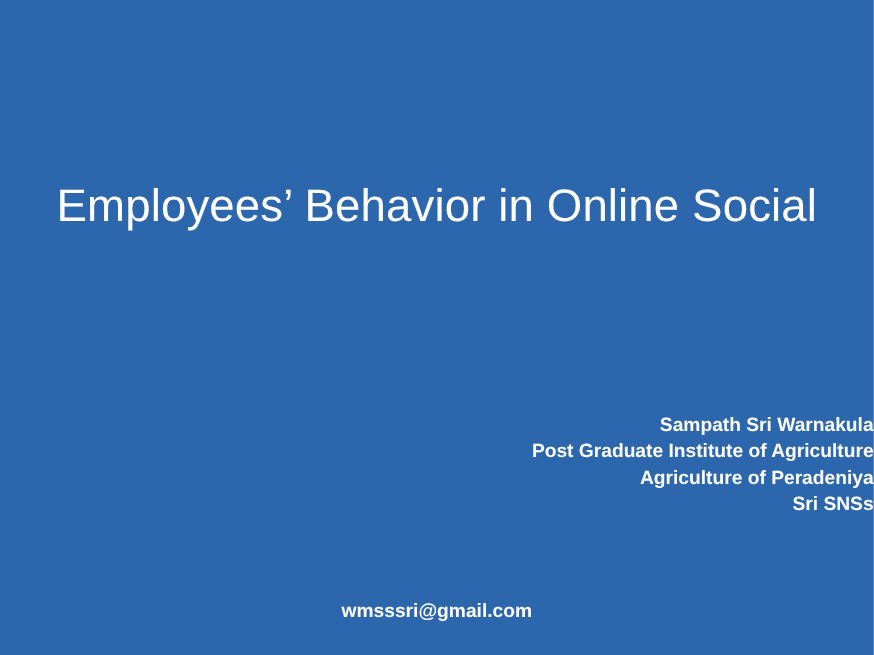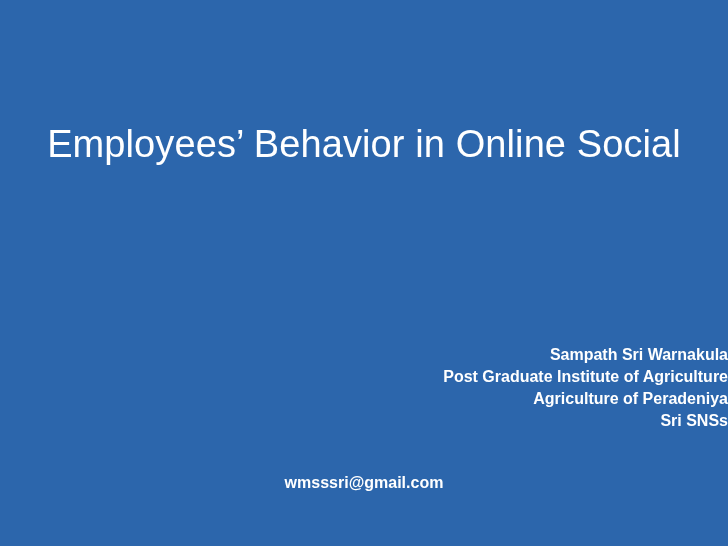--- a/index.html
+++ b/index.html
@@ -15,21 +15,21 @@
   .slide {
     position: relative;
     width: 728px;
     height: 546px;
     background: #2c66ac;
     box-sizing: border-box;
     overflow: hidden;
   }
   .title-block {
     position: absolute;
-    top: 120px;
+    top: 148px;
     left: 0;
     width: 728px;
     text-align: center;
   }
   .title-line {
     color: #ffffff;
     font-size: 38px;
     font-weight: 300;
     line-height: 48px;
     letter-spacing: 0.1px;
@@ -55,20 +55,21 @@
     left: 0;
     width: 728px;
     text-align: center;
   }
   .email-line {
     color: #ffffff;
     font-size: 16px;
     font-weight: 600;
     line-height: 22px;
     white-space: nowrap;
+    margin-top: 27px;
   }
 </style>
 </head>
 <body>
 
 <div class="slide">
 
   <div class="title-block">
     <div class="title-line">Employees’ Behavior in Online Social</div>
   </div>

